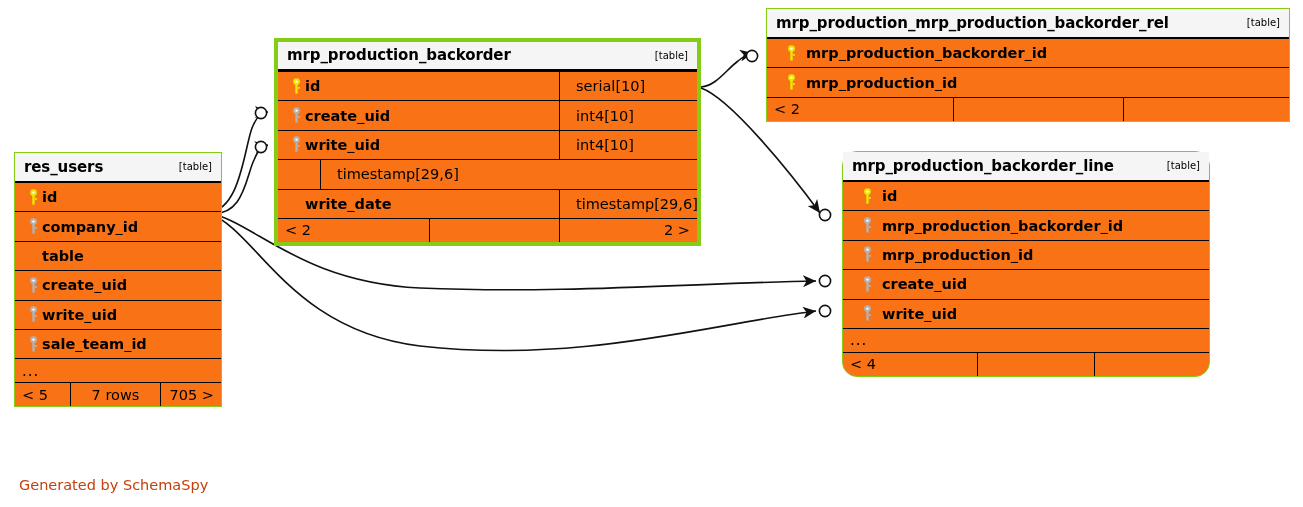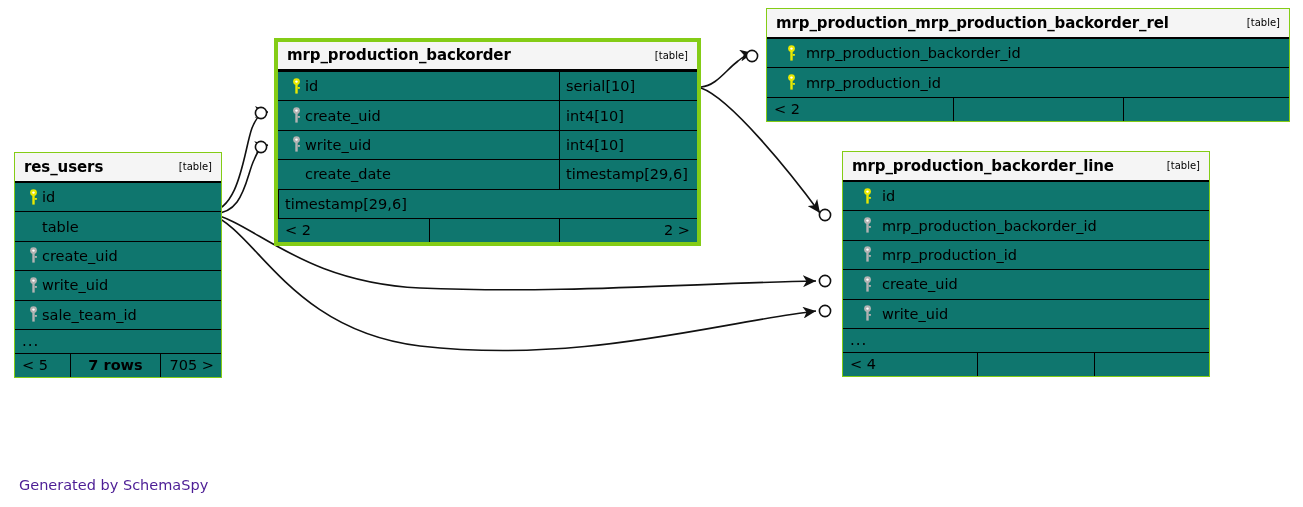--- a/index.html
+++ b/index.html
@@ -30,21 +30,21 @@
     width: 1303px;
     height: 507px;
     z-index: 1;
     pointer-events: none;
   }
 
   
   .table-box {
     position: absolute;
     z-index: 2;
-    background: #0f766e;
+    background: #f97316;
     border: 4px solid #84cc16;
     box-sizing: border-box;
     font-size: 14.5px;
     color: #000000;
   }
   .table-box.thin {
     border-width: 1px;
   }
 
   .tbl-header {
@@ -80,29 +80,31 @@
   }
   .col-row:first-of-type { border-top: none; }
 
   .col-main {
     display: flex;
     align-items: center;
     flex: 1 1 auto;
     padding-left: 9px;
     box-sizing: border-box;
     min-width: 0;
+    font-weight: bold;
   }
   .col-type {
     display: flex;
     align-items: center;
     flex: 0 0 auto;
     border-left: 1px solid #000000;
-    padding-left: 6px;
-    box-sizing: border-box;
-    white-space: nowrap;
+    padding-left: 16px;
+    box-sizing: border-box;
+    white-space: nowrap;
+    margin-left: 42px;
   }
 
   .key-slot {
     flex: 0 0 auto;
     width: 18px;
     display: flex;
     align-items: center;
     justify-content: center;
   }
   .key-slot.wide { width: 30px; }
@@ -141,21 +143,21 @@
   .foot-cell:first-child { border-left: none; }
   .foot-cell.c-left   { justify-content: flex-start; }
   .foot-cell.c-center { justify-content: center; }
   .foot-cell.c-right  { justify-content: flex-end; }
 
   .footer-note {
     position: absolute;
     left: 19px;
     top: 477px;
     font-size: 14.5px;
-    color: #4c1d95;
+    color: #c2410c;
     z-index: 3;
     white-space: nowrap;
   }
 
   .key-icon { display: block; }
 </style>
 </head>
 <body>
 
 <div id="canvas">
@@ -205,20 +207,33 @@
               <circle cx="4.5" cy="3.6" r="1.2" fill="#ffffff"></circle>
               <rect x="3.3" y="5.6" width="2.4" height="10" fill="#e8e800"></rect>
               <rect x="5.7" y="9" width="2.2" height="1.8" fill="#e8e800"></rect>
             </svg>
         </span>
         <span class="col-label">id</span>
       </div>
     </div>
     <div class="col-row">
       <div class="col-main">
+        <span class="key-slot">
+          <svg class="key-icon" width="9" height="17" viewBox="0 0 9 17">
+              <circle cx="4.5" cy="3.6" r="3.4" fill="#b3b3b3"></circle>
+              <circle cx="4.5" cy="3.6" r="1.2" fill="#ffffff"></circle>
+              <rect x="3.3" y="5.6" width="2.4" height="10" fill="#b3b3b3"></rect>
+              <rect x="5.7" y="9" width="2.2" height="1.8" fill="#b3b3b3"></rect>
+            </svg>
+        </span>
+        <span class="col-label">company_id</span>
+      </div>
+    </div>
+    <div class="col-row">
+      <div class="col-main">
         <span class="key-slot"></span>
         <span class="col-label">table</span>
       </div>
     </div>
     <div class="col-row">
       <div class="col-main">
         <span class="key-slot">
           <svg class="key-icon" width="9" height="17" viewBox="0 0 9 17">
               <circle cx="4.5" cy="3.6" r="3.4" fill="#b3b3b3"></circle>
               <circle cx="4.5" cy="3.6" r="1.2" fill="#ffffff"></circle>
@@ -253,21 +268,21 @@
             </svg>
         </span>
         <span class="col-label">sale_team_id</span>
       </div>
     </div>
 
     <div class="ellipsis-row">...</div>
 
     <div class="tbl-footer">
       <div class="foot-cell c-left" style="flex:0 0 55px;">&lt; 5</div>
-      <div class="foot-cell c-center" style="flex:1 1 auto;font-weight:bold;">7 rows</div>
+      <div class="foot-cell c-center" style="flex:1 1 auto;">7 rows</div>
       <div class="foot-cell c-right" style="flex:0 0 61px;">705 &gt;</div>
     </div>
   </div>
 
   <div class="table-box" style="left:274px; top:38px; width:427px;">
     <div class="tbl-header">
       <span class="tbl-name">mrp_production_backorder</span>
       <span class="tbl-tag">[table]</span>
     </div>
 
@@ -307,27 +322,27 @@
               <circle cx="4.5" cy="3.6" r="1.2" fill="#ffffff"></circle>
               <rect x="3.3" y="5.6" width="2.4" height="10" fill="#b3b3b3"></rect>
               <rect x="5.7" y="9" width="2.2" height="1.8" fill="#b3b3b3"></rect>
             </svg>
         </span>
         <span class="col-label">write_uid</span>
       </div>
       <div class="col-type" style="width:138px;">int4[10]</div>
     </div>
     <div class="col-row">
+      <div class="col-type" style="width:138px;">timestamp[29,6]</div>
+    </div>
+    <div class="col-row">
       <div class="col-main">
         <span class="key-slot"></span>
-        <span class="col-label">create_date</span>
-      </div>
-      <div class="col-type" style="width:138px;">timestamp[29,6]</div>
-    </div>
-    <div class="col-row">
+        <span class="col-label">write_date</span>
+      </div>
       <div class="col-type" style="width:138px;">timestamp[29,6]</div>
     </div>
 
     <div class="tbl-footer">
       <div class="foot-cell c-left" style="flex:0 0 151px;">&lt; 2</div>
       <div class="foot-cell c-left" style="flex:1 1 auto;"></div>
       <div class="foot-cell c-right" style="flex:0 0 138px;">2 &gt;</div>
     </div>
   </div>
 
@@ -364,21 +379,21 @@
       </div>
     </div>
 
     <div class="tbl-footer">
       <div class="foot-cell c-left" style="flex:0 0 186px;">&lt; 2</div>
       <div class="foot-cell c-left" style="flex:0 0 170px;"></div>
       <div class="foot-cell c-left" style="flex:1 1 auto;"></div>
     </div>
   </div>
 
-  <div class="table-box thin" style="left:842px; top:151px; width:368px;">
+  <div class="table-box thin" style="left:842px; top:151px; width:368px;border-radius:15px;">
     <div class="tbl-header">
       <span class="tbl-name">mrp_production_backorder_line</span>
       <span class="tbl-tag">[table]</span>
     </div>
 
     <div class="col-row">
       <div class="col-main">
         <span class="key-slot wide">
           <svg class="key-icon" width="9" height="17" viewBox="0 0 9 17">
               <circle cx="4.5" cy="3.6" r="3.4" fill="#e8e800"></circle>

